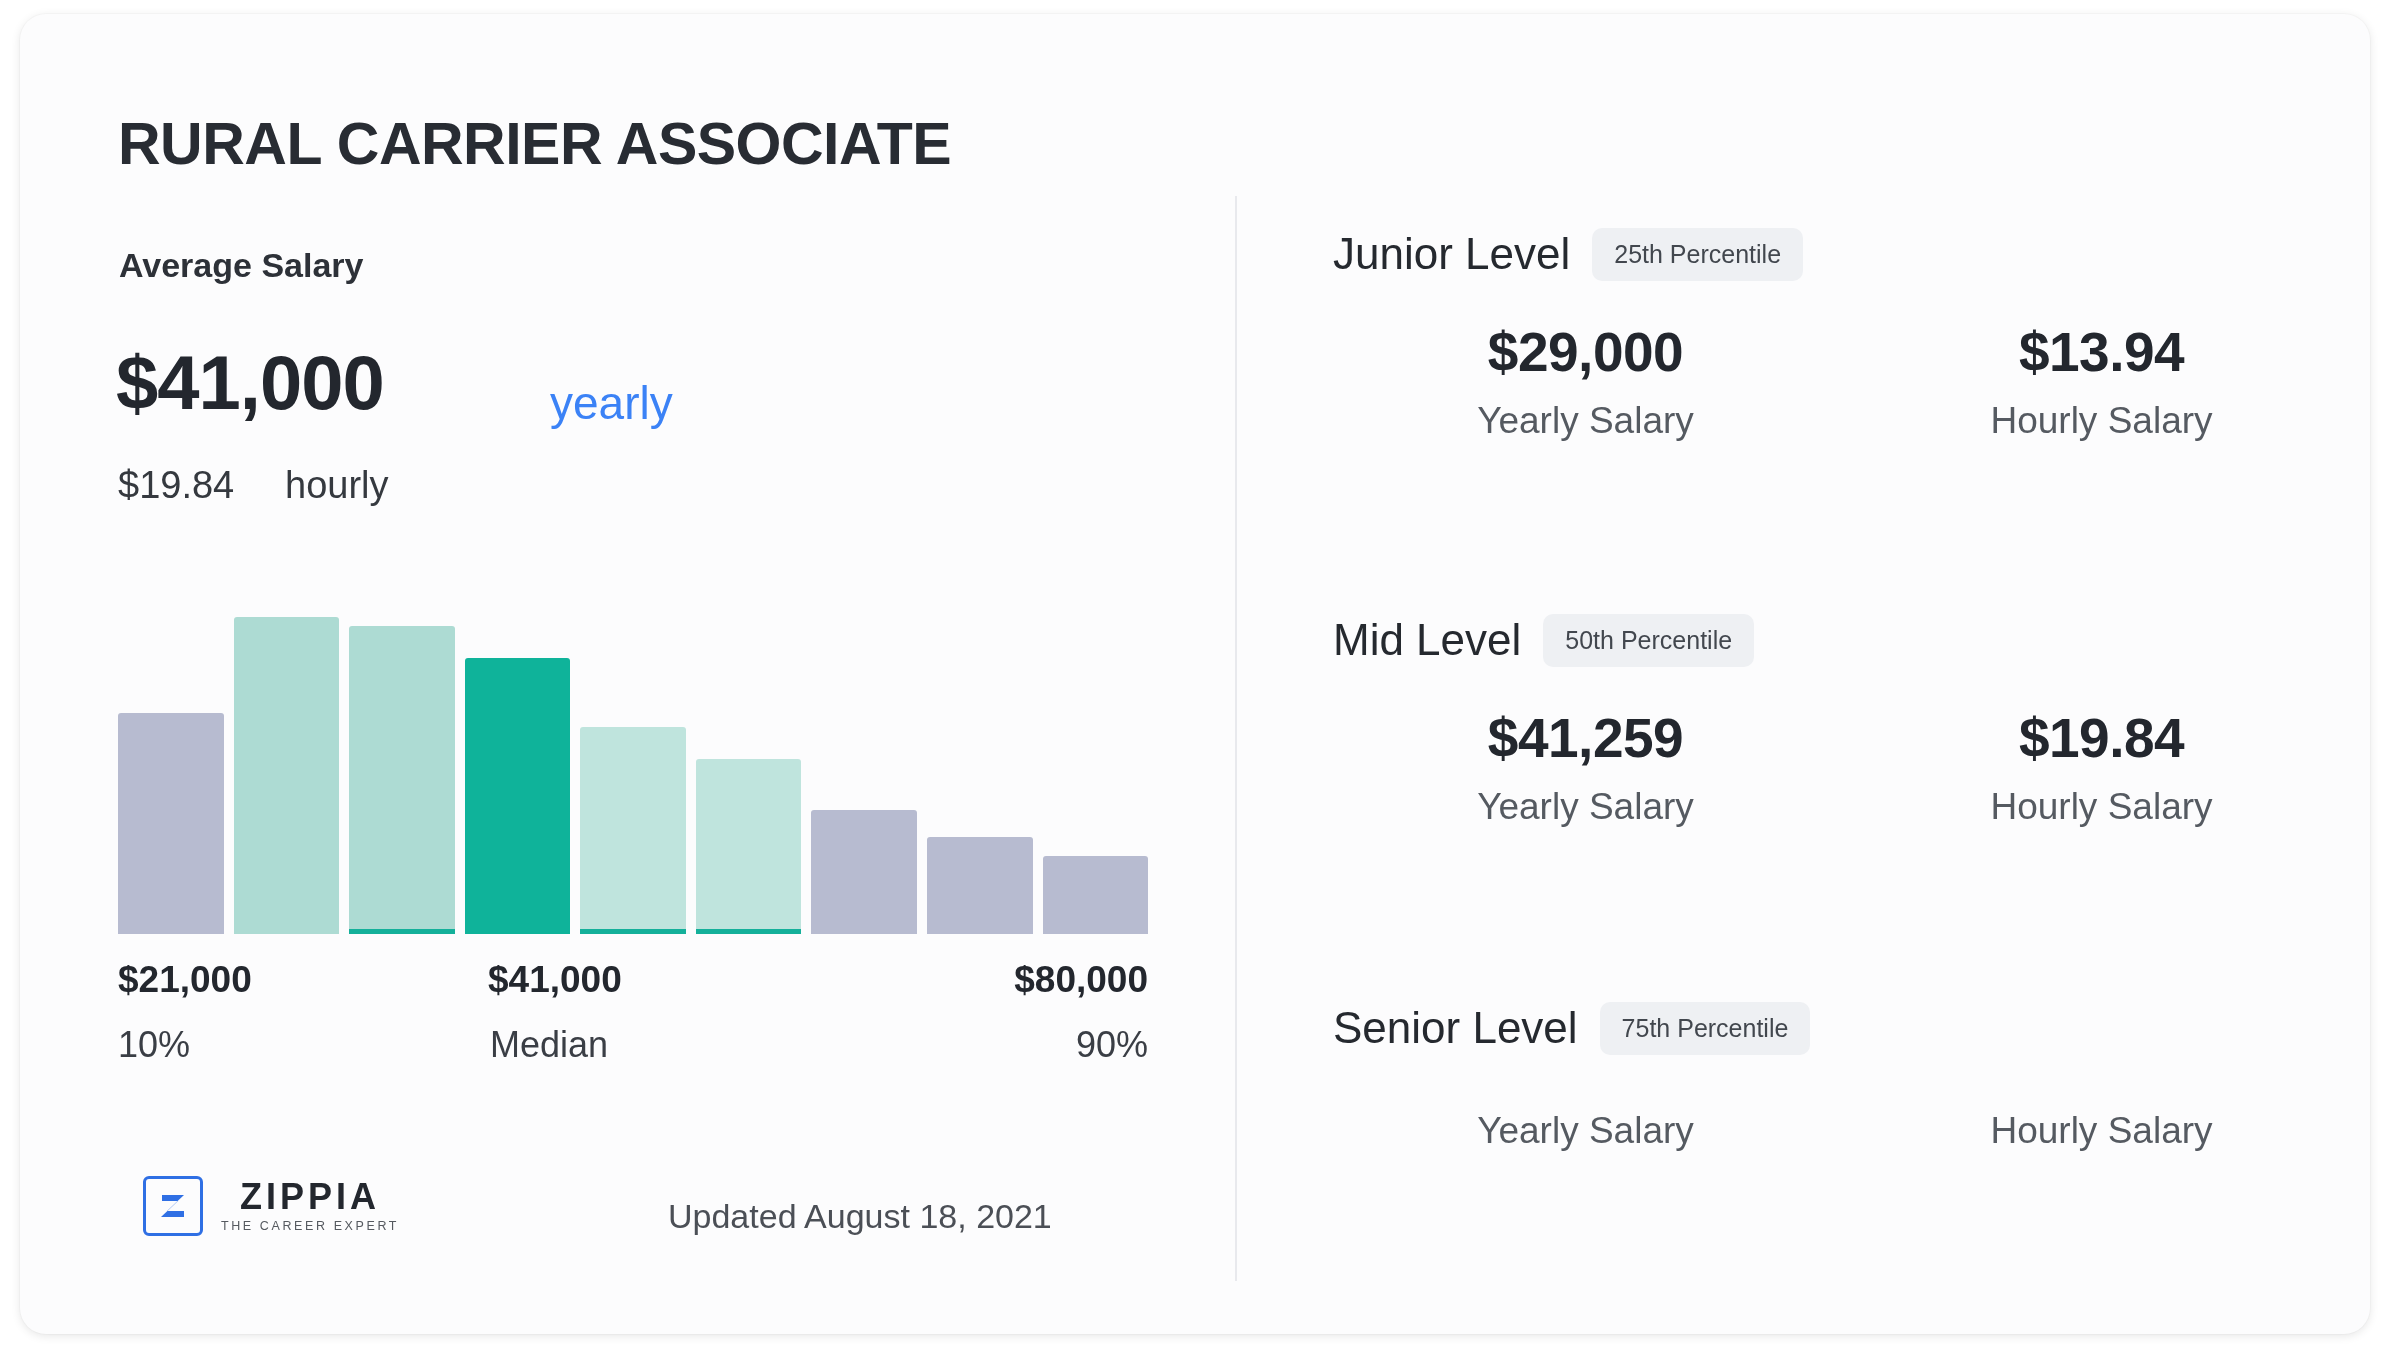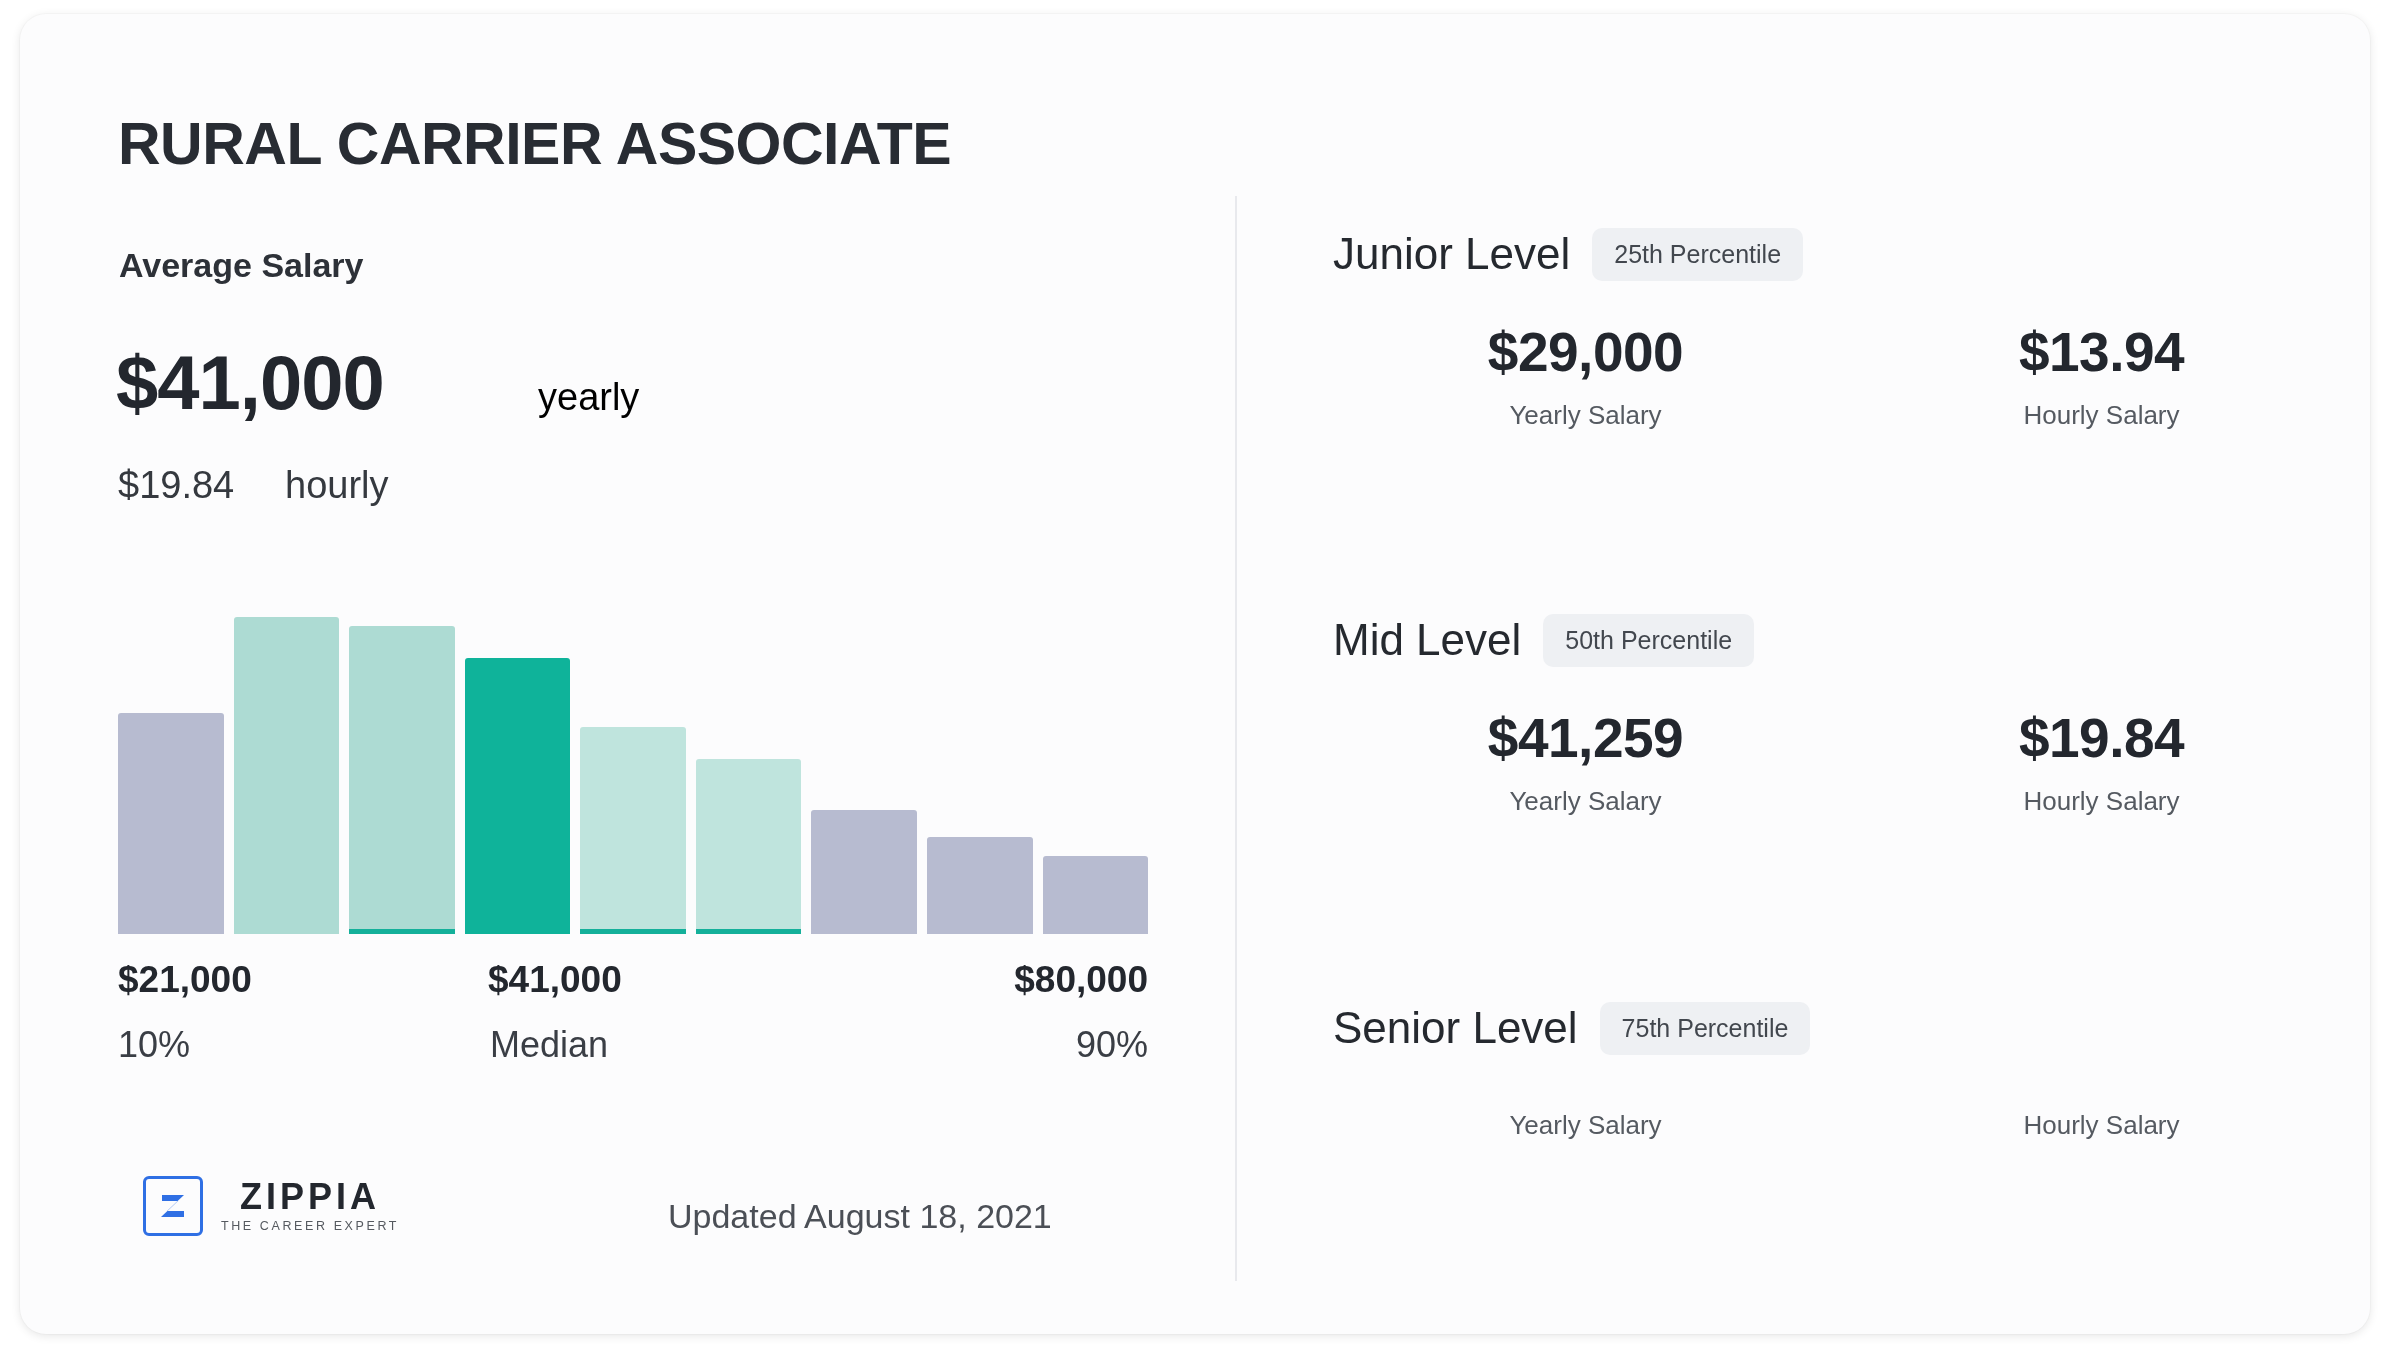--- a/index.html
+++ b/index.html
@@ -65,24 +65,24 @@
     position: absolute;
     left: 96px;
     top: 325px;
     font-size: 76px;
     font-weight: bold;
     color: #23272e;
     letter-spacing: -1px;
   }
   .avg-yearly {
     position: absolute;
-    left: 518px;
+    left: 530px;
     top: 362px;
-    font-size: 38px;
-    color: #000000;
+    font-size: 46px;
+    color: #3b82f6;
   }
   .avg-hourly-amt {
     position: absolute;
     left: 98px;
     top: 450px;
     font-size: 38px;
     color: #35393f;
   }
   .avg-hourly-label {
     position: absolute;
@@ -234,21 +234,21 @@
   .col { width: 50%; }
   .col.right-col { padding-left: 22px; }
   .money {
     font-size: 55px;
     font-weight: bold;
     color: #23272e;
     letter-spacing: -0.5px;
   }
   .money-label {
     margin-top: 16px;
-    font-size: 26px;
+    font-size: 37px;
     color: #555a61;
   }
 </style>
 </head>
 <body>
 
 <div class="card">
   <div class="inner">
 
     <div class="left">

